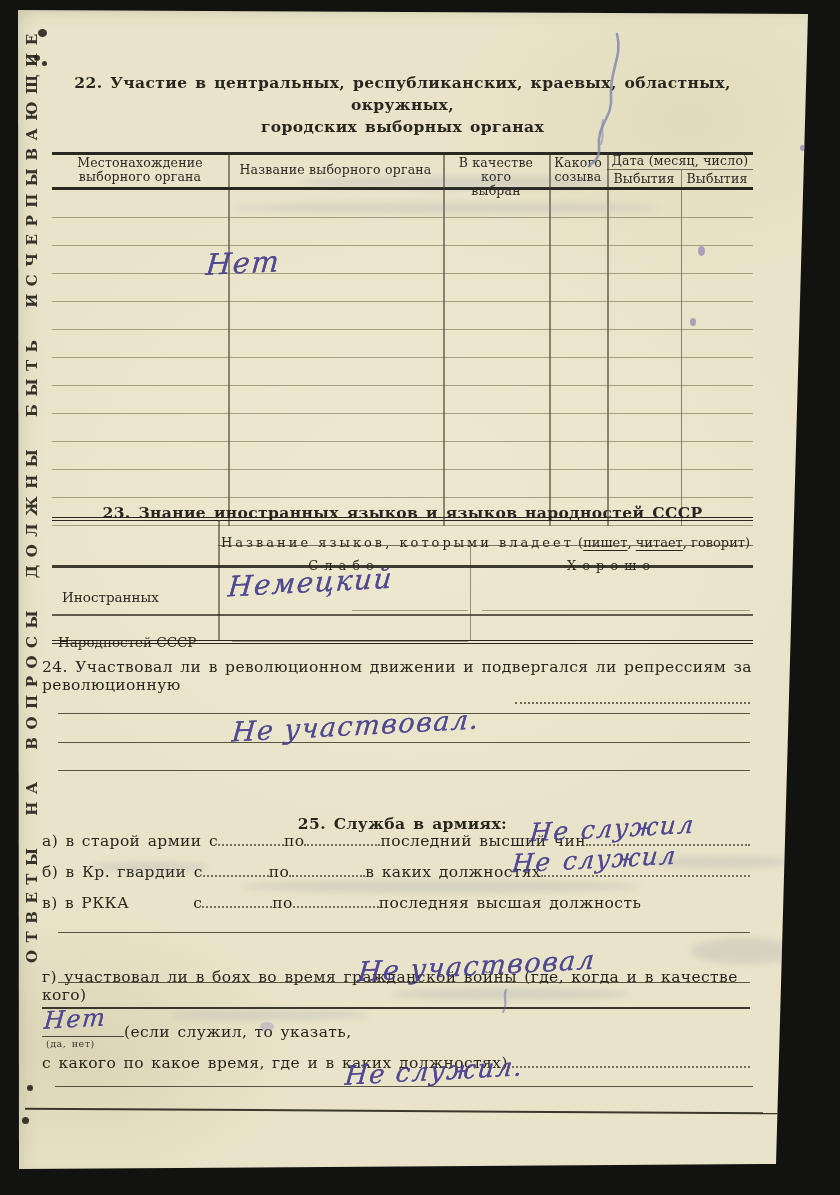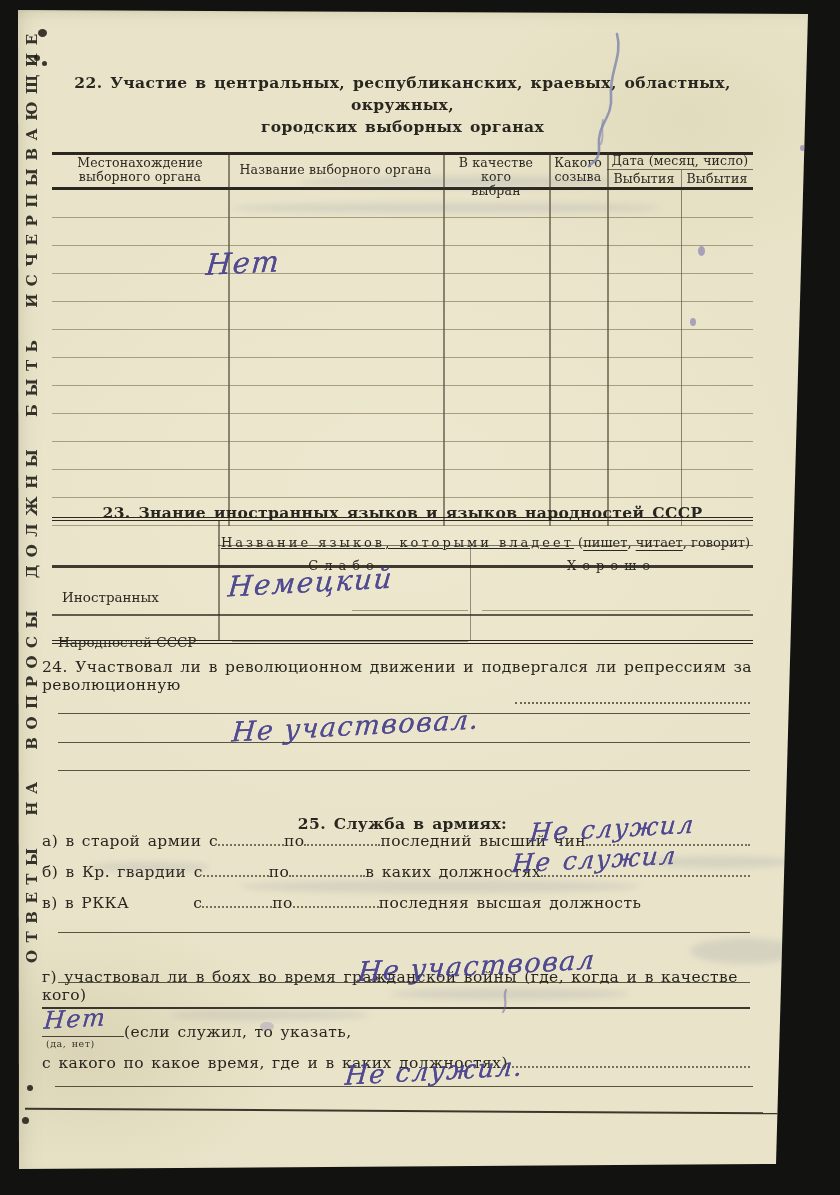--- a/index.html
+++ b/index.html
@@ -40,21 +40,21 @@
       background:repeating-linear-gradient(180deg, transparent 0 27px, rgba(98,88,60,.5) 27px 28px);}
   #t22 .hc{position:absolute;text-align:center;color:#2b2822;}
   
   #t23{position:absolute;left:52px;top:517px;width:701px;height:127px;
        border-top:4px double #2b2720;border-bottom:4px double #2b2720;box-sizing:border-box;}
   #t23 .v1{position:absolute;left:166px;top:0;bottom:0;width:1.5px;background:rgba(58,50,35,.55);}
   #t23 .v2{position:absolute;left:418px;top:24px;bottom:0;width:1px;background:rgba(58,50,35,.5);}
   #t23 .h1{position:absolute;left:166px;right:0;top:24px;height:1px;background:rgba(60,52,38,.65);}
   #t23 .h2{position:absolute;left:0;right:0;top:44px;height:2.5px;background:rgba(43,39,30,.9);}
   #t23 .h3{position:absolute;left:0;right:0;top:93px;height:2px;background:rgba(50,44,32,.75);}
-  .lsp{letter-spacing:3px;text-decoration:underline;}
+  .lsp{letter-spacing:3px;}
   .uln{text-decoration:underline;text-underline-offset:2.5px;}
   
   .hw{position:absolute;font-family:"DejaVu Serif","Liberation Serif",serif;font-style:italic;
       color:#453e8e;opacity:.92;letter-spacing:1.5px;white-space:nowrap;
       transform:rotate(-3deg) skewX(-8deg);text-shadow:0 0 .5px #453e8e;}
   
   #marginNote{position:absolute;left:23px;top:963px;width:772px;height:24px;
       transform-origin:0 0;transform:rotate(-90deg);
       font-weight:700;font-size:15px;letter-spacing:7.5px;word-spacing:12px;
       color:#35322a;white-space:nowrap;}

